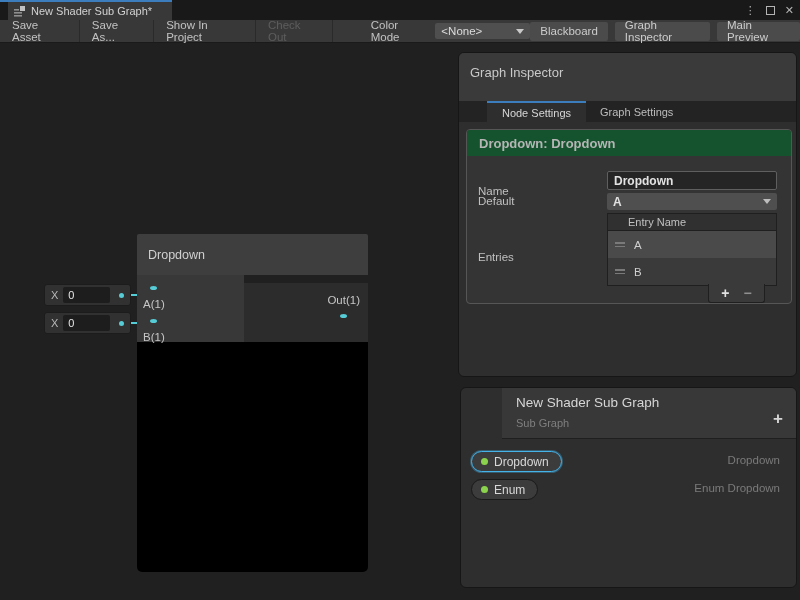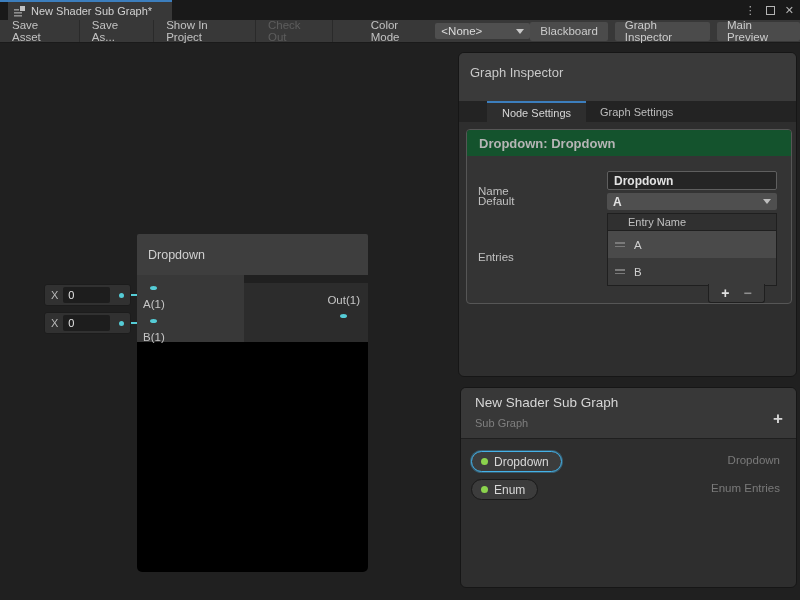--- a/index.html
+++ b/index.html
@@ -83,21 +83,21 @@
   .drag-handle { display:flex; flex-direction:column; gap:2px; }
   .drag-handle i { display:block; width:10px; height:1.5px; background:#7a7a7a; }
   .list-footer { position:absolute; left:241px; top:154px; width:57px; height:19px; background:#3a3a3a;
     border:1px solid #1f1f1f; border-top:none; border-radius:0 0 3px 3px; display:flex; align-items:center;
     justify-content:center; gap:14px; font-size:14px; }
   .plus-btn { color:#e0e0e0; font-weight:bold; cursor:default; line-height:1; }
   .minus-btn { color:#8f8f8f; font-weight:bold; cursor:default; line-height:1; }
 
   
   .blackboard { left:460px; top:387px; width:337px; height:201px; }
-  .bb-header { position:relative; height:51px; background:#383838; border-bottom:1px solid #1f1f1f; }
+  .bb-header { position:relative; height:51px; background:#383838; border-bottom:1px solid #1f1f1f;margin-left:41px; }
   .bb-title { position:absolute; left:14px; top:7px; color:#d6d6d6; font-size:13.5px; }
   .bb-sub { position:absolute; left:14px; top:29px; color:#7f7f7f; font-size:11px; }
   .bb-add { position:absolute; right:13px; top:22px; color:#d6d6d6; font-size:17px; font-weight:bold; line-height:1; cursor:default; }
   .bb-row { position:absolute; left:0; width:100%; height:24px; }
   .pill { position:absolute; left:10px; top:0; height:21px; border-radius:11px; background:#3c3c3c;
     border:1px solid #1a1a1a; display:inline-flex; align-items:center; gap:6px; padding:0 12px 0 9px;
     color:#d8d8d8; font-size:12px; cursor:default; }
   .pill.selected { border:1px solid #45b2e8; box-shadow:0 0 0 1px rgba(69,178,232,.35); }
   .gdot { width:7px; height:7px; border-radius:50%; background:#8bd34d; }
   .bb-type { position:absolute; right:16px; top:3px; color:#7a7a7a; font-size:11.5px; }
@@ -245,15 +245,15 @@
       <span>Dropdown</span>
     </div>
     <div class="bb-type">Dropdown</div>
   </div>
 
   <div class="bb-row" style="top:91px;">
     <div class="pill">
       <span class="gdot"></span>
       <span>Enum</span>
     </div>
-    <div class="bb-type">Enum Entries</div>
+    <div class="bb-type">Enum Dropdown</div>
   </div>
 </div>
 
 </body></html>

